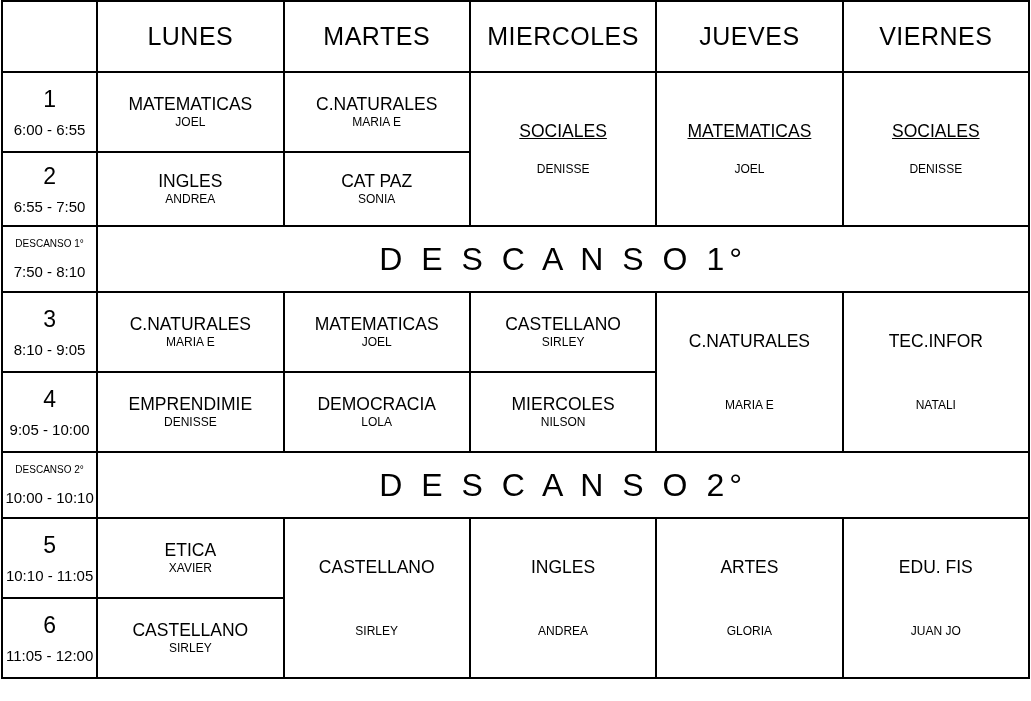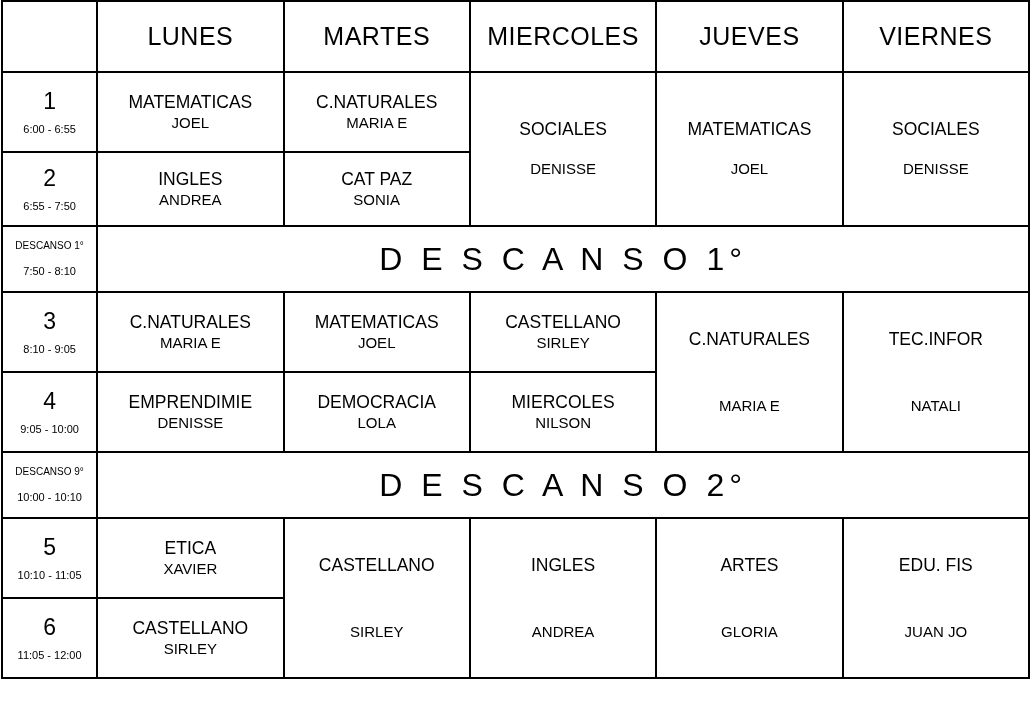--- a/index.html
+++ b/index.html
@@ -50,42 +50,43 @@
   
   .hourcell {
     line-height: 1.15;
   }
   .hour-num {
     font-size: 23px;
     display: block;
     margin-bottom: 9px;
   }
   .hour-range {
-    font-size: 11px;
+    font-size: 15px;
     display: block;
   }
   .hourcell.small .hour-num {
     font-size: 10px;
     margin-bottom: 14px;
   }
 
   
   .subject {
     line-height: 1.25;
   }
   .subj-name {
     font-size: 17.5px;
     display: block;
   }
   .subj-teacher {
-    font-size: 15px;
+    font-size: 12px;
     display: block;
   }
   .merged-v .subj-name {
     margin-bottom: 19px;
+    text-decoration: underline;
   }
   .merged-tall .subj-name {
     margin-bottom: 46px;
   }
 
   
   .break-label {
     font-size: 32px;
     letter-spacing: 5px;
   }
@@ -213,21 +214,21 @@
           <span class="subj-teacher">LOLA</span>
         </td>
         <td class="subject">
           <span class="subj-name">MIERCOLES</span>
           <span class="subj-teacher">NILSON</span>
         </td>
       </tr>
 
       <tr class="breakrow">
         <td class="hourcell small">
-          <span class="hour-num">DESCANSO 9°</span>
+          <span class="hour-num">DESCANSO 2°</span>
           <span class="hour-range">10:00 - 10:10</span>
         </td>
         <td class="break-label" colspan="5">D E S C A N S O  2°</td>
       </tr>
 
       <tr class="r5">
         <td class="hourcell">
           <span class="hour-num">5</span>
           <span class="hour-range">10:10 - 11:05</span>
         </td>

